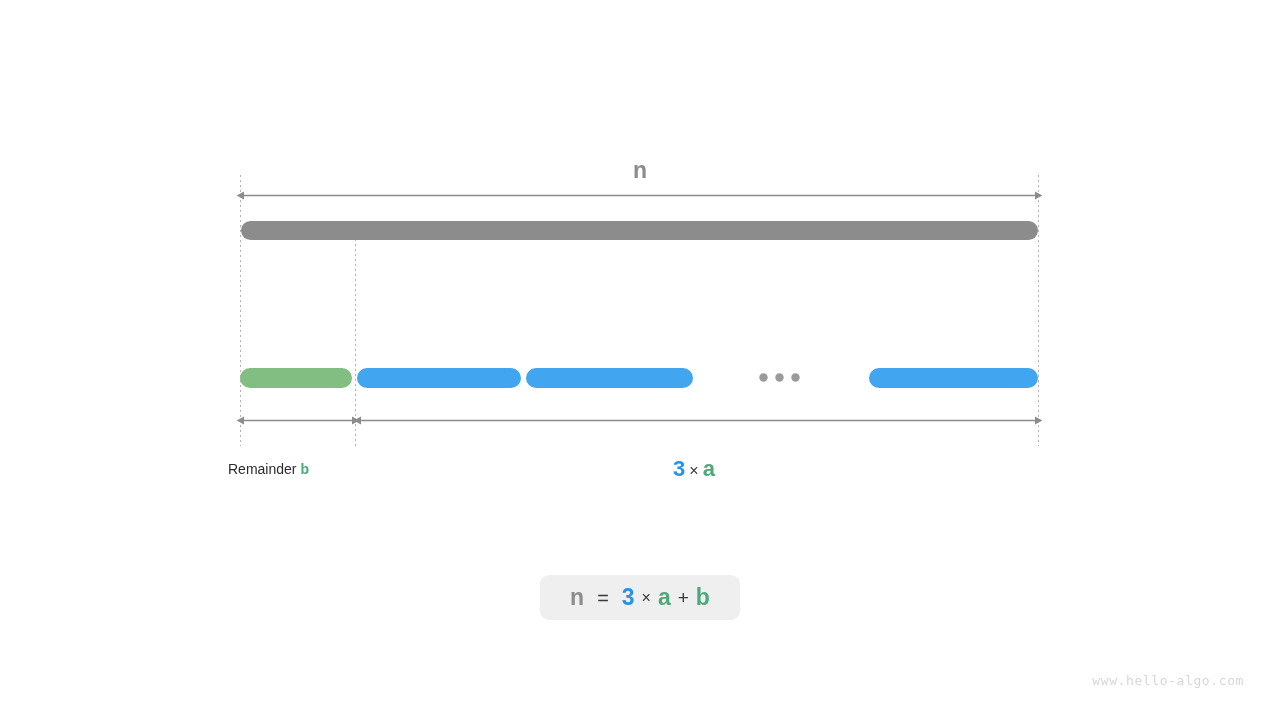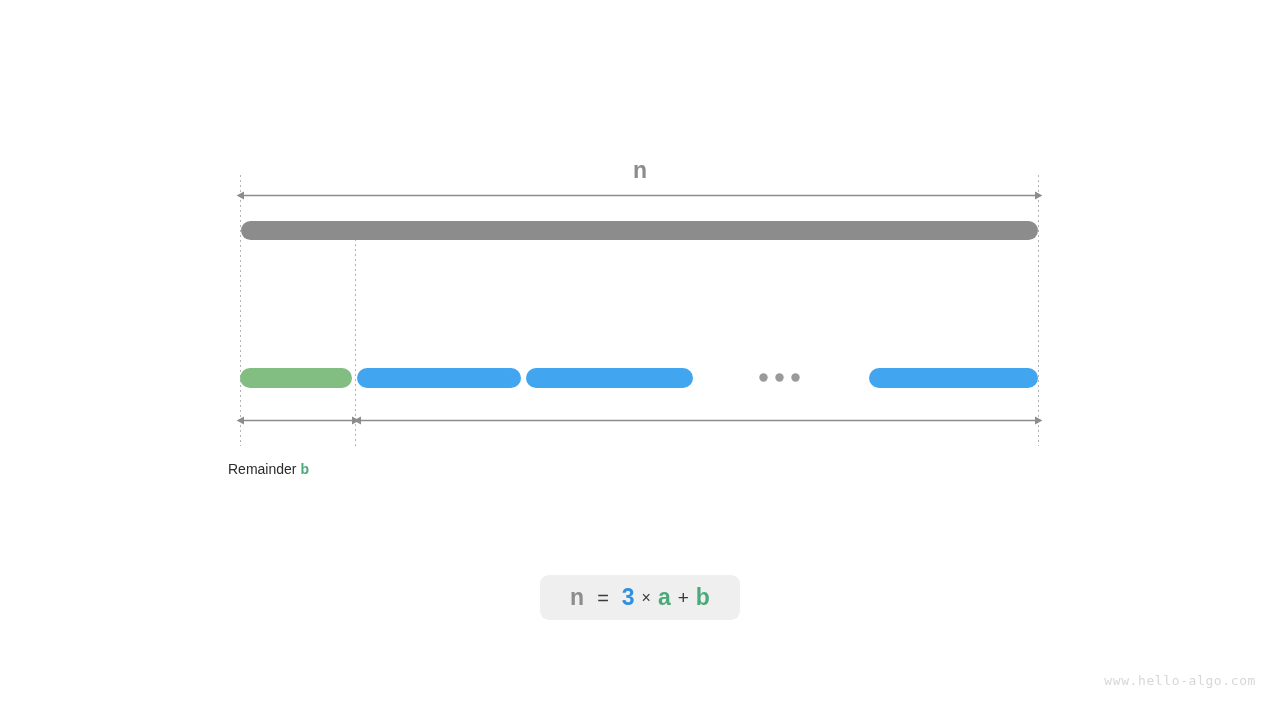--- a/index.html
+++ b/index.html
@@ -109,21 +109,21 @@
   .formula-box .f-eq     { color: #3a3a3a; font-weight: normal; font-size: 20px; margin-right: 13px; }
   .formula-box .f-3      { color: #2e90e0; }
   .formula-box .f-times  { color: #3a3a3a; font-size: 16px; font-weight: normal; margin: 0 7px; }
   .formula-box .f-a      { color: #4caa7a; }
   .formula-box .f-plus   { color: #3a3a3a; font-size: 19px; font-weight: normal; margin: 0 7px; }
   .formula-box .f-b      { color: #4caa7a; }
 
   
   .watermark {
     position: absolute;
-    right: 24px;
+    right: 36px;
     bottom: 32px;
     font-family: "DejaVu Sans Mono", "Liberation Mono", monospace;
     font-size: 13px;
     color: #d7d7d7;
     letter-spacing: 0.6px;
   }
 </style>
 </head>
 <body>
 
@@ -163,20 +163,23 @@
     <line x1="244" y1="420.5" x2="352" y2="420.5" stroke="#8c8c8c" stroke-width="1.6" marker-start="url(#arrowL)" marker-end="url(#arrowR)"></line>
     <line x1="361" y1="420.5" x2="1035" y2="420.5" stroke="#8c8c8c" stroke-width="1.6" marker-start="url(#arrowL)" marker-end="url(#arrowR)"></line>
   </svg>
 
   <div class="label-n">n</div>
 
   <div class="label-remainder">
     <span>Remainder</span><span class="var-b">b</span>
   </div>
 
+  <div class="label-three-a">
+    <span class="num-3">3</span><span class="op">×</span><span class="var-a">a</span>
+  </div>
 
   <div class="formula-box">
     <span class="f-n">n</span>
     <span class="f-eq">=</span>
     <span class="f-3">3</span>
     <span class="f-times">×</span>
     <span class="f-a">a</span>
     <span class="f-plus">+</span>
     <span class="f-b">b</span>
   </div>

